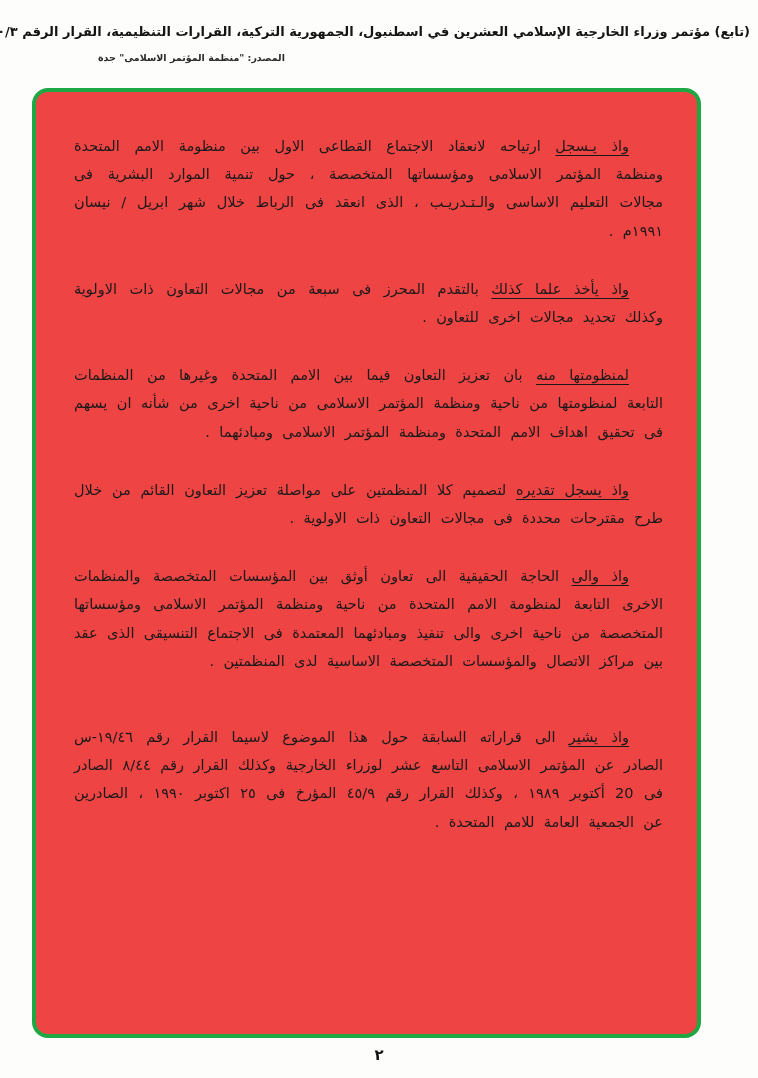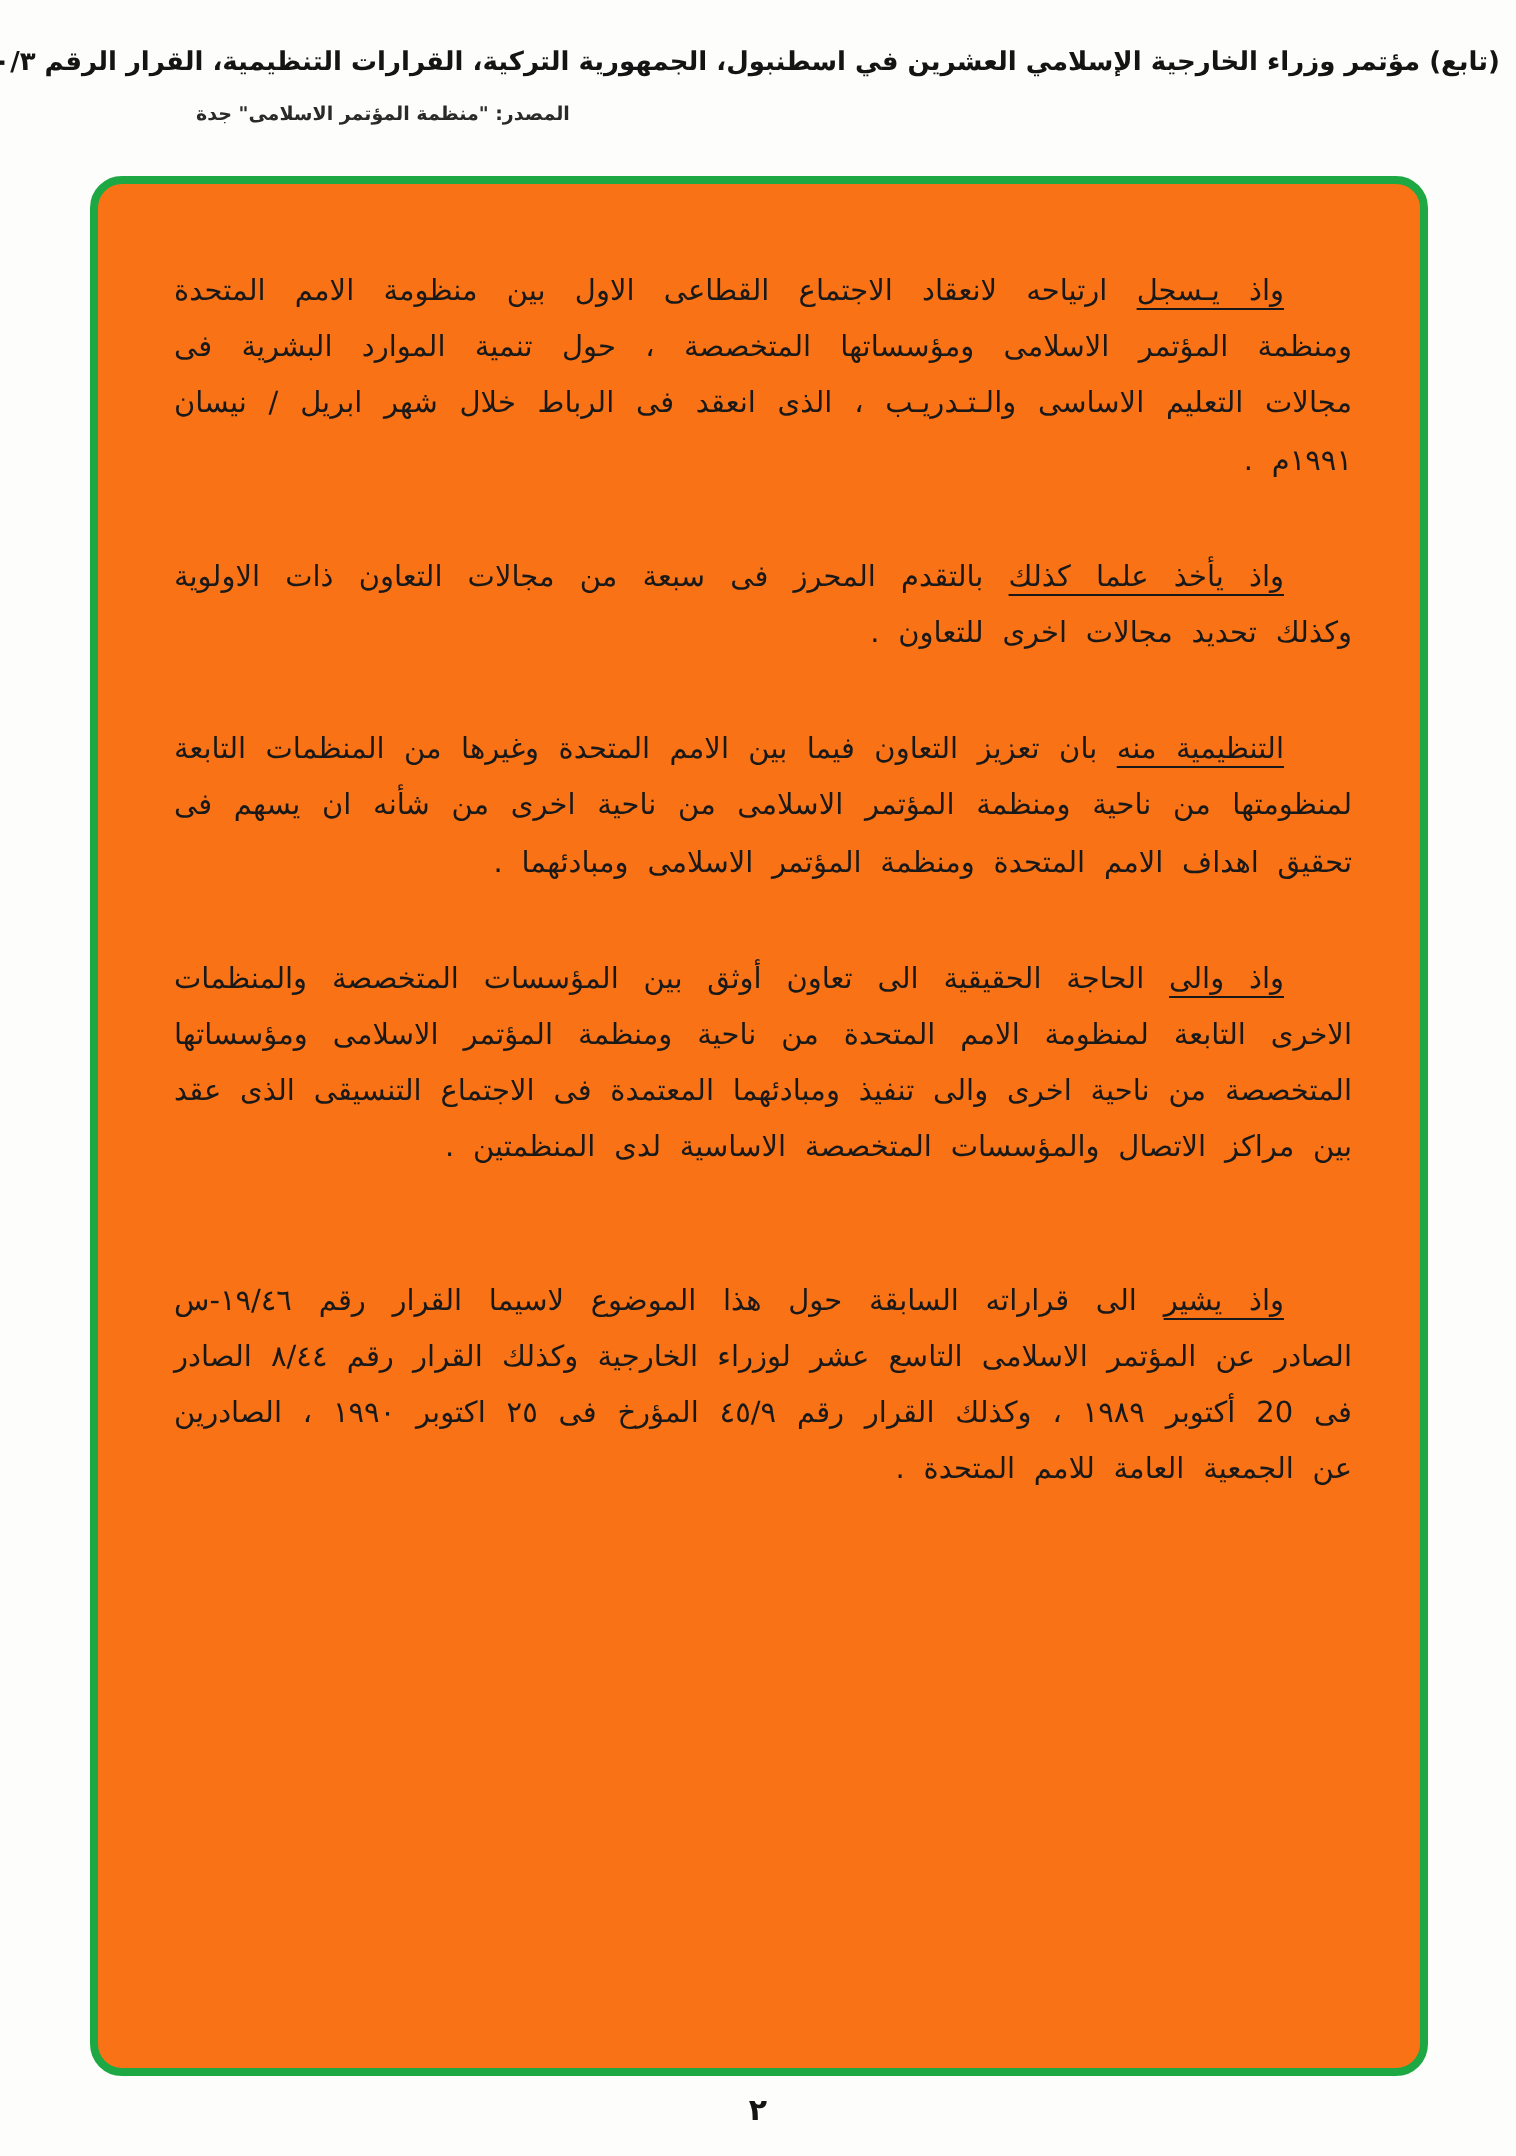--- a/index.html
+++ b/index.html
@@ -20,25 +20,25 @@
     white-space:nowrap; letter-spacing:0;
   }
   .header-source {
     position:absolute; top:52px; left:98px;
     direction:rtl; text-align:center;
     font-size:9.5px; font-weight:bold; color:#2a2a2a;
   }
 
   
   .frame {
-    position:absolute; top:88px; left:45px;
+    position:absolute; top:88px; left:32px;
     width:669px; height:950px;
     border:4px solid #1ea844;
     border-radius:16px;
-    background:#f97316;
+    background:#ef4444;
   }
   .body-text {
     position:absolute; top:0; left:0; right:0; bottom:0;
     padding:40px 34px 0 38px;
     direction:rtl;
     text-align:justify;
     font-size:14.5px;
     line-height:28.2px;
     word-spacing:0.33em;
     color:#191919;
@@ -74,24 +74,28 @@
         <span class="lead">واذ يـسجل</span>
         <span>ارتياحه لانعقاد الاجتماع القطاعى الاول بين منظومة الامم المتحدة ومنظمة المؤتمر الاسلامى ومؤسساتها المتخصصة ، حول تنمية الموارد البشرية فى مجالات التعليم الاساسى والـتـدريـب ، الذى انعقد فى الرباط خلال شهر ابريل / نيسان ١٩٩١م .</span>
       </p>
 
       <p class="para">
         <span class="lead">واذ يأخذ علما كذلك</span>
         <span>بالتقدم المحرز فى سبعة من مجالات التعاون ذات الاولوية وكذلك تحديد مجالات اخرى للتعاون .</span>
       </p>
 
       <p class="para">
-        <span class="lead">التنظيمية منه</span>
+        <span class="lead">لمنظومتها منه</span>
         <span>بان تعزيز التعاون فيما بين الامم المتحدة وغيرها من المنظمات التابعة لمنظومتها من ناحية ومنظمة المؤتمر الاسلامى من ناحية اخرى من شأنه ان يسهم فى تحقيق اهداف الامم المتحدة ومنظمة المؤتمر الاسلامى ومبادئهما .</span>
       </p>
 
+      <p class="para">
+        <span class="lead">واذ يسجل تقديره</span>
+        <span>لتصميم كلا المنظمتين على مواصلة تعزيز التعاون القائم من خلال طرح مقترحات محددة فى مجالات التعاون ذات الاولوية .</span>
+      </p>
 
       <p class="para gap-lg">
         <span class="lead">واذ والى</span>
         <span>الحاجة الحقيقية الى تعاون أوثق بين المؤسسات المتخصصة والمنظمات الاخرى التابعة لمنظومة الامم المتحدة من ناحية ومنظمة المؤتمر الاسلامى ومؤسساتها المتخصصة من ناحية اخرى والى تنفيذ ومبادئهما المعتمدة فى الاجتماع التنسيقى الذى عقد بين مراكز الاتصال والمؤسسات المتخصصة الاساسية لدى المنظمتين .</span>
       </p>
 
       <p class="para">
         <span class="lead">واذ يشير</span>
         <span>الى قراراته السابقة حول هذا الموضوع لاسيما القرار رقم ١٩/٤٦-س الصادر عن المؤتمر الاسلامى التاسع عشر لوزراء الخارجية وكذلك القرار رقم ٨/٤٤ الصادر فى 20 أكتوبر ١٩٨٩ ، وكذلك القرار رقم ٤٥/٩ المؤرخ فى ٢٥ اكتوبر ١٩٩٠ ، الصادرين عن الجمعية العامة للامم المتحدة .</span>
       </p>

